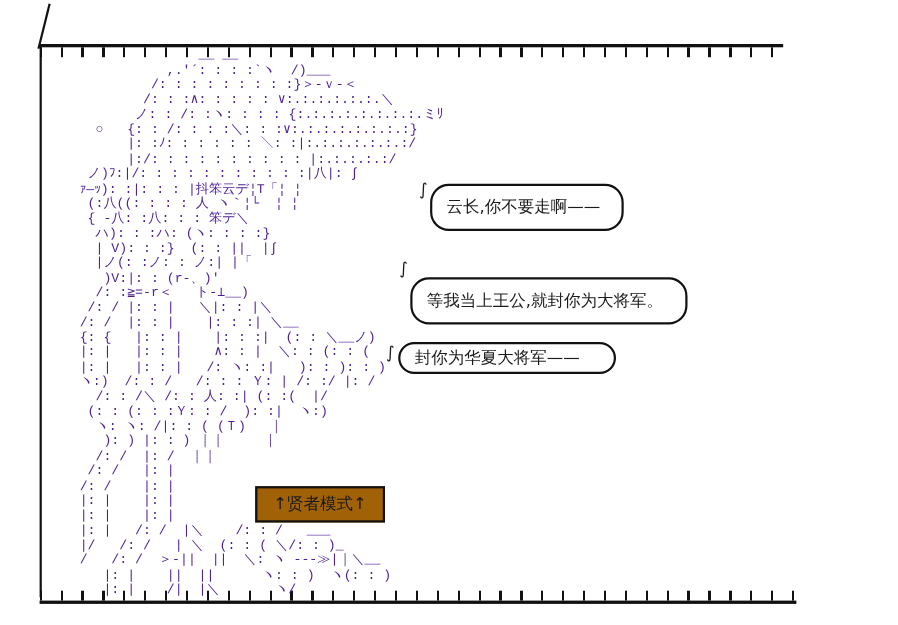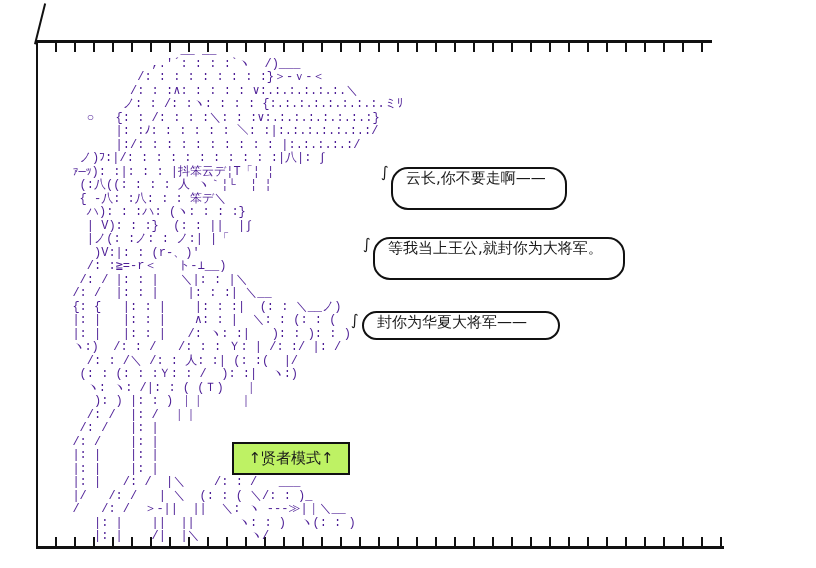--- a/index.html
+++ b/index.html
@@ -57,45 +57,46 @@
     color: #4c1d95;
   }
   
   .bubble {
     position: absolute;
     box-sizing: border-box;
     border: 2px solid #111;
     border-radius: 17px;
     background: #ffffff;
     display: flex;
+    align-items: center;
     padding: 0 13px;
     font-family: "DejaVu Sans", sans-serif;
     font-size: 15px;
     white-space: nowrap;
   }
   .b1 { left: 391px; top: 167px; width: 176px; height: 43px; }
-  .b2 { left: 373px; top: 237px; width: 252px; height: 43px; }
+  .b2 { left: 373px; top: 252px; width: 252px; height: 43px; }
   .b3 { left: 362px; top: 311px; width: 198px; height: 29px; }
   .tail {
     position: absolute;
     font-family: "DejaVu Sans", sans-serif;
     font-size: 15px;
     color: #1a1a1a;
   }
   .t1 { left: 381px; top: 163px; }
   .t2 { left: 363px; top: 235px; }
   .t3 { left: 351px; top: 311px; }
   
   .sage-box {
     position: absolute;
     left: 232px; top: 442px;
     width: 118px; height: 33px;
     box-sizing: border-box;
     border: 2px solid #111;
-    background: #bef264;
+    background: #a16207;
     display: flex;
     align-items: center;
     justify-content: center;
     font-family: "DejaVu Sans", sans-serif;
     font-size: 15px;
     white-space: nowrap;
   }
 </style>
 </head>
 <body>

